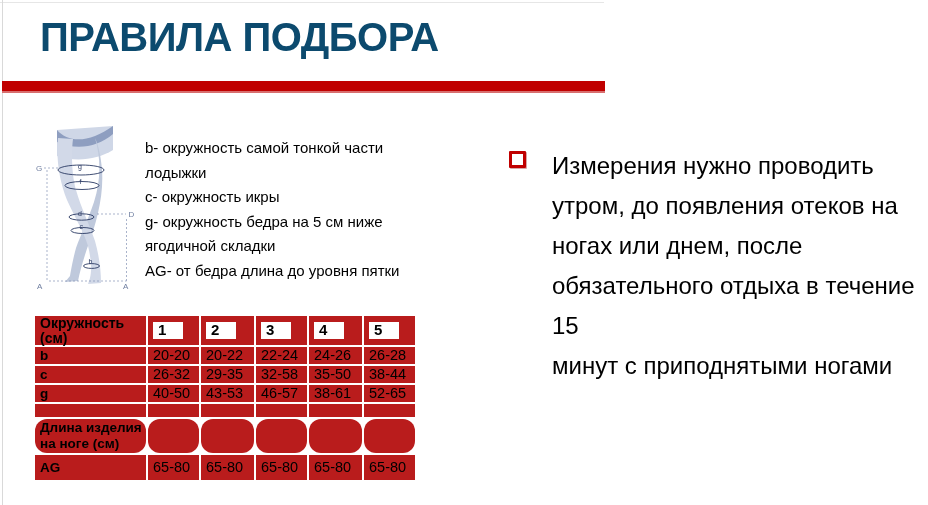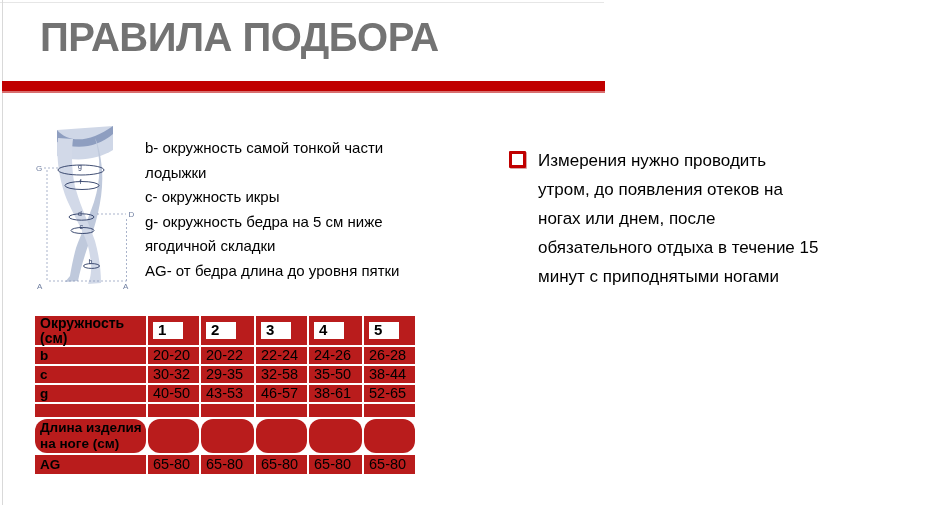--- a/index.html
+++ b/index.html
@@ -2,45 +2,45 @@
 <html><head>
 <meta charset="utf-8">
 <style>
   html,body{margin:0;padding:0;background:#ffffff;}
   body{width:928px;height:505px;overflow:hidden;font-family:"Liberation Sans","DejaVu Sans",sans-serif;color:#000;}
   .slide{position:relative;width:928px;height:505px;background:#fff;}
   .edge-left{position:absolute;left:2px;top:0;width:1px;height:505px;background:#d9d9d9;}
   .edge-top{position:absolute;left:0;top:2px;width:604px;height:1px;background:#e6e6e6;}
 
   .title{position:absolute;left:40px;top:17px;font-size:40px;line-height:1;font-weight:700;
-         color:#737373;letter-spacing:-0.5px;white-space:nowrap;}
+         color:#0c4a6e;letter-spacing:-0.5px;white-space:nowrap;}
   .red-bar{position:absolute;left:2px;top:81px;width:603px;height:10px;background:#c00000;
            border-bottom:2px solid #d86f6f;box-sizing:content-box;}
 
   .diagram{position:absolute;left:35px;top:124px;width:110px;height:173px;}
 
   .measure-text{position:absolute;left:145px;top:136px;width:335px;font-size:15px;
                 line-height:24.5px;white-space:pre-line;}
 
   .note{position:absolute;left:509px;top:146px;width:410px;display:flex;align-items:flex-start;}
   .note-bullet{flex:0 0 auto;width:11px;height:11px;border:3px solid #c00000;border-radius:1px;
                margin-top:5px;background:#fff;box-shadow:1px 1px 0 rgba(140,0,0,.35);}
-  .note-text{margin:0 0 0 12px;font-size:17px;line-height:29px;white-space:pre-line;}
+  .note-text{margin:0 0 0 26px;font-size:24px;line-height:40px;white-space:pre-line;}
 
   table.sizes{position:absolute;left:33px;top:314px;border-collapse:separate;border-spacing:2px;}
   table.sizes td{background:#b91c1c;vertical-align:middle;padding:0 0 0 5px;height:17px;
                  font-size:14.5px;line-height:1.05;}
   table.sizes td.lbl{font-weight:700;font-size:13.5px;white-space:pre-line;}
   table.sizes tr.hdr td{height:18px;}
   table.sizes tr.hdr td.lbl{font-size:14px;}
   table.sizes span.hl{display:inline-block;min-width:19px;background:#ffffff;font-weight:700;
                       font-size:15px;padding:0 6px 1px 5px;}
   table.sizes tr:nth-child(5) td{height:13px;}
   table.sizes tr:nth-child(6) td{height:34px;line-height:16px;border-radius:12px;}
-  table.sizes tr:nth-child(7) td{height:19px;}
+  table.sizes tr:nth-child(7) td{height:25px;}
   .c0{width:111px;} .c1{width:51px;} .c2{width:53px;} .c3{width:51px;} .c4{width:53px;} .c5{width:51px;}
 </style>
 </head>
 <body>
 
 <div class="slide">
   <div class="edge-top"></div>
   <div class="edge-left"></div>
 
   <div class="title">ПРАВИЛА ПОДБОРА</div>
@@ -126,21 +126,21 @@
         <tr>
           <td class="lbl">b</td>
           <td class="val">20-20</td>
           <td class="val">20-22</td>
           <td class="val">22-24</td>
           <td class="val">24-26</td>
           <td class="val">26-28</td>
         </tr>
         <tr>
           <td class="lbl">c</td>
-          <td class="val">30-32</td>
+          <td class="val">26-32</td>
           <td class="val">29-35</td>
           <td class="val">32-58</td>
           <td class="val">35-50</td>
           <td class="val">38-44</td>
         </tr>
         <tr>
           <td class="lbl">g</td>
           <td class="val">40-50</td>
           <td class="val">43-53</td>
           <td class="val">46-57</td>

